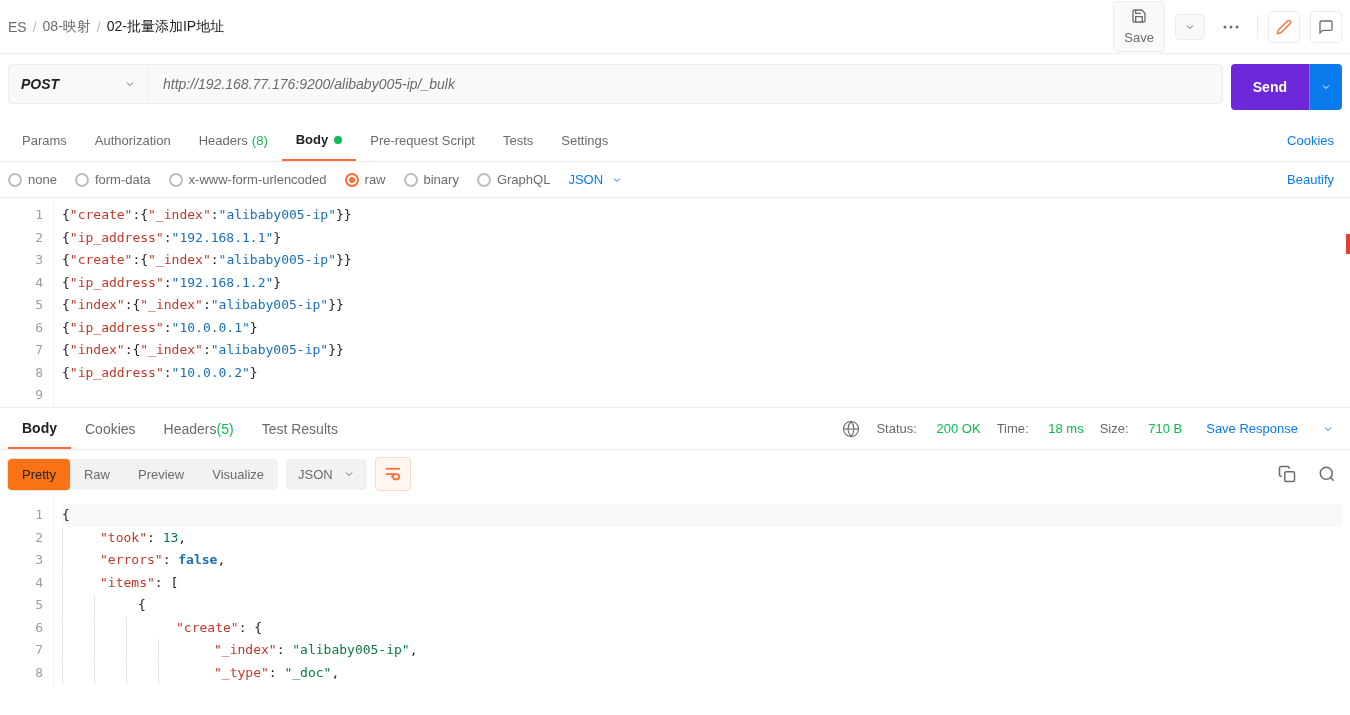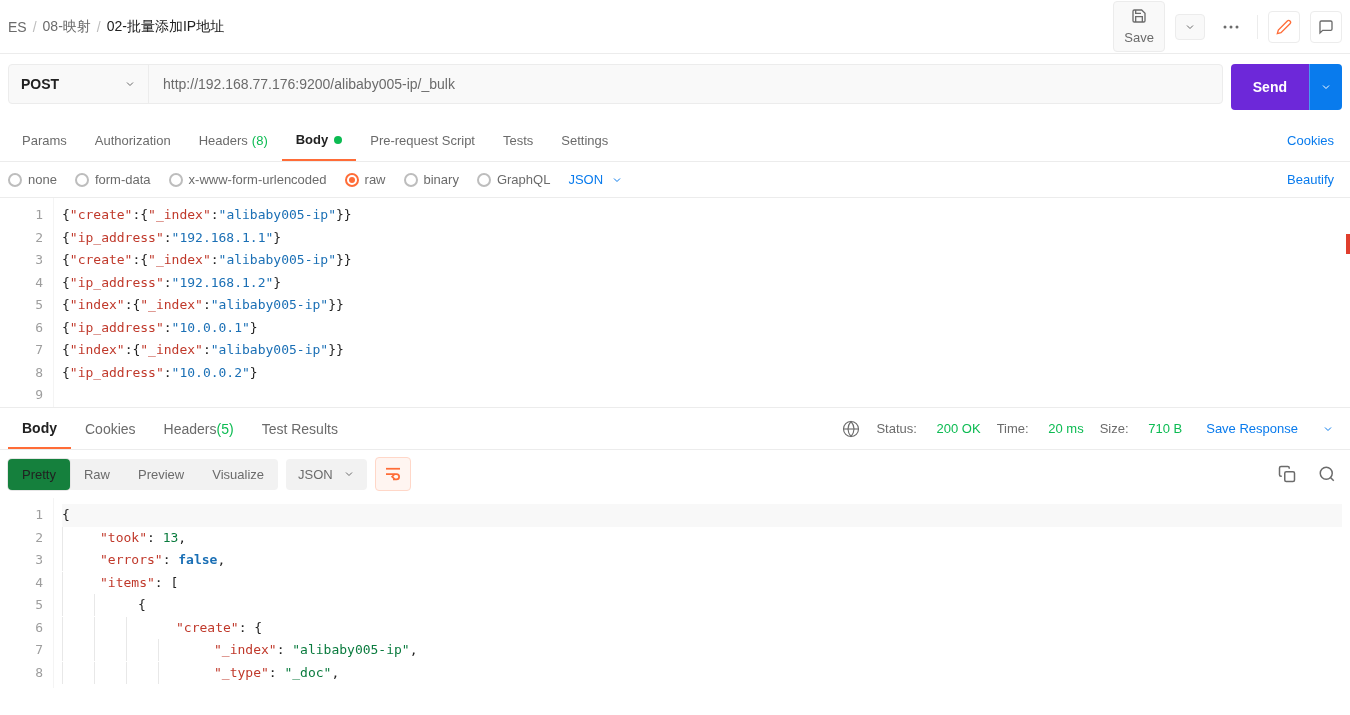--- a/index.html
+++ b/index.html
@@ -11,21 +11,21 @@
 .breadcrumb .sep { color: #bdbdbd; }
 .breadcrumb .last { color: #212121; font-weight: 500; }
 .top-actions { display: flex; align-items: center; gap: 10px; }
 .btn { display: inline-flex; align-items: center; gap: 6px; padding: 6px 10px; border: 1px solid #ececec; border-radius: 4px; background: #f9f9f9; font-size: 13px; color: #6b6b6b; cursor: pointer; flex-direction: column; }
 .btn-ico { padding: 6px 8px; }
 .icon-btn { width: 32px; height: 32px; display: inline-flex; align-items: center; justify-content: center; border: 1px solid #ececec; border-radius: 4px; background: #fff; cursor: pointer; color: #6b6b6b; }
 .vdiv { width: 1px; height: 24px; background: #ececec; }
 
 
 .reqrow { display: flex; align-items: stretch; padding: 10px 8px; gap: 8px; }
-.method-url { display: flex; flex: 1; border: 1px solid #ececec; border-radius: 4px; background: #f9f9f9; height: 40px; }
+.method-url { display: flex; flex: 1; border: 1px solid #ececec; border-radius: 4px; background: #f9f9f9; height: 40px; font-style: italic; }
 .method { width: 140px; display: flex; align-items: center; justify-content: space-between; padding: 0 12px; font-weight: 600; font-size: 14px; color: #212121; border-right: 1px solid #ececec; cursor: pointer; }
 .url { flex: 1; display: flex; align-items: center; padding: 0 14px; color: #6b6b6b; font-size: 14px; }
 .send { display: flex; align-items: stretch; }
 .send-btn { background: #6d28d9; color: #fff; font-weight: 600; font-size: 14px; border: none; border-radius: 4px 0 0 4px; padding: 15px 22px; cursor: pointer; }
 .send-drop { background: #097bed; color: #fff; border: none; border-left: 1px solid rgba(255,255,255,.25); border-radius: 0 4px 4px 0; padding: 0 10px; cursor: pointer; display: flex; align-items: center; }
 
 
 .tabs { display: flex; align-items: center; padding: 0 8px; border-bottom: 1px solid #ececec; height: 42px; }
 .tab { padding: 0 14px; height: 100%; display: flex; align-items: center; color: #6b6b6b; font-size: 13px; cursor: pointer; }
 .tab.active { color: #212121; font-weight: 600; border-bottom: 2px solid #ff6c37; }
@@ -60,21 +60,21 @@
 .resp-tab { padding: 0 14px; height: 100%; display: flex; align-items: center; color: #6b6b6b; font-size: 14px; cursor: pointer; }
 .resp-tab.active { color: #212121; font-weight: 600; border-bottom: 2px solid #ff6c37; }
 .resp-tabs .spacer { flex: 1; }
 .meta { display: flex; align-items: center; gap: 16px; color: #6b6b6b; font-size: 13px; }
 .meta .val { color: #0cbb52; margin-left: 16px; }
 
 
 .viewbar { display: flex; align-items: center; height: 48px; padding: 0 8px; gap: 8px; }
 .viewmode { display: flex; background: #f2f2f2; border-radius: 4px; }
 .viewmode .vm { padding: 8px 14px; font-size: 13px; color: #6b6b6b; cursor: pointer; border-radius: 4px; }
-.viewmode .vm.active { background: #15803d; color: #212121; font-weight: 500; box-shadow: 0 0 0 1px #e6e6e6; }
+.viewmode .vm.active { background: #f97316; color: #212121; font-weight: 500; box-shadow: 0 0 0 1px #e6e6e6; }
 .json-drop2 { background: #f2f2f2; border-radius: 4px; padding: 8px 12px; display: flex; align-items: center; gap: 10px; color: #6b6b6b; font-size: 13px; cursor: pointer; }
 .wrap-btn { background: #fff5f1; color: #ff6c37; border: 1px solid #ffd7c8; border-radius: 4px; width: 36px; height: 34px; display: flex; align-items: center; justify-content: center; cursor: pointer; }
 .viewbar .spacer { flex: 1; }
 
 
 .resp-editor { display: flex; height: 190px; overflow: hidden; position: relative; }
 .resp-editor .gutter { width: 54px; }
 .resp-editor .code-line { height: 22.5px; line-height: 22.5px; }
 .b { font-weight: 700; color: #1a6fb5; }
 .n { color: #0a7b3e; }
@@ -226,21 +226,21 @@
     </div>
   <div class="resp-tab">Test Results</div>
   <div class="spacer"></div>
   <div class="meta">
     <svg width="18" height="18" viewBox="0 0 24 24" fill="none" stroke="#6b6b6b" stroke-width="1.5">
         <circle cx="12" cy="12" r="10"></circle>
         <line x1="2" y1="12" x2="22" y2="12"></line>
         <path d="M12 2a15.3 15.3 0 0 1 4 10 15.3 15.3 0 0 1-4 10 15.3 15.3 0 0 1-4-10 15.3 15.3 0 0 1 4-10z"></path>
       </svg>
     <span><span>Status:</span> <span class="val">200 OK</span></span>
-    <span><span>Time:</span> <span class="val">20 ms</span></span>
+    <span><span>Time:</span> <span class="val">18 ms</span></span>
     <span><span>Size:</span> <span class="val">710 B</span></span>
     <div class="link-btn" style="display:flex;align-items:center;gap:24px;">
       <span>Save Response</span>
       <svg width="12" height="12" viewBox="0 0 24 24" fill="none" stroke="#097bed" stroke-width="2">
           <polyline points="6 9 12 15 18 9"></polyline>
         </svg>
     </div>
   </div>
 </div>
 

